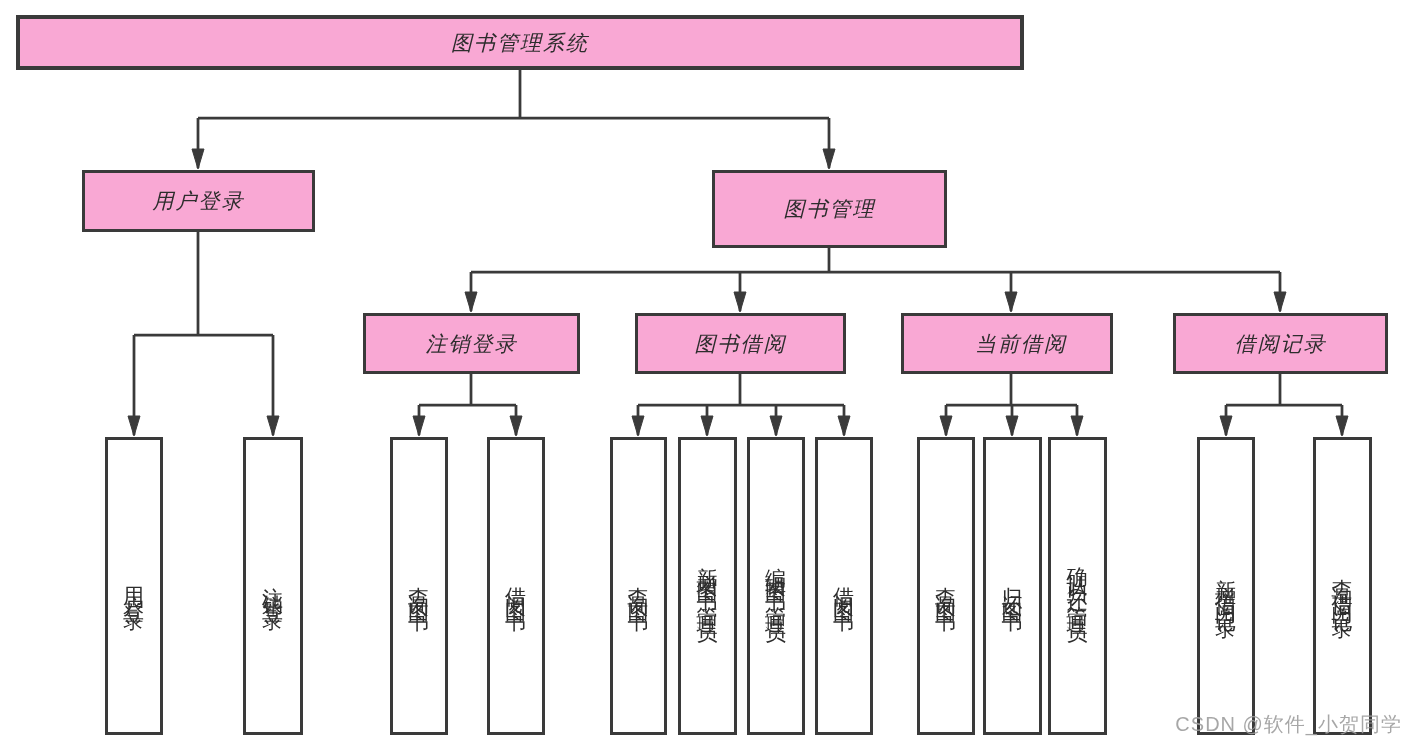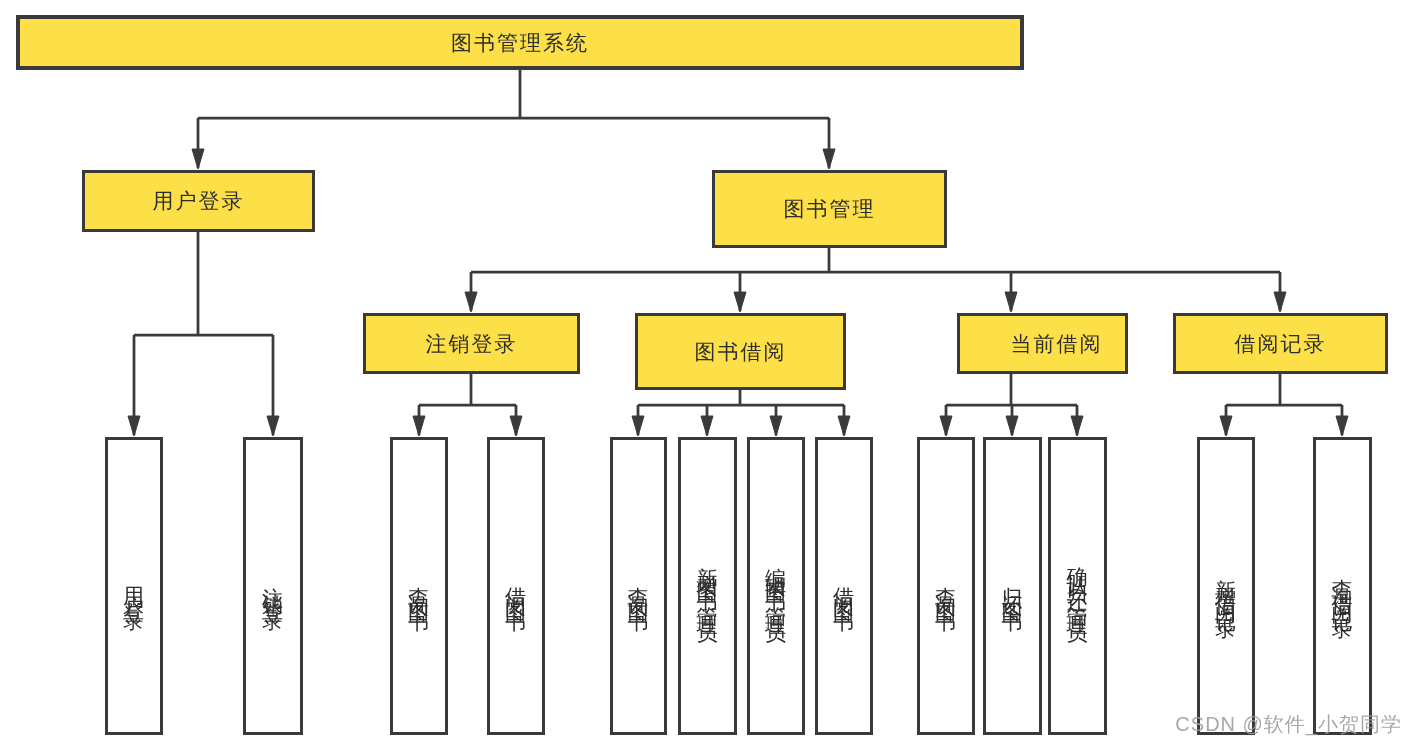--- a/index.html
+++ b/index.html
@@ -13,27 +13,28 @@
   }
   .connectors {
     position: absolute;
     left: 0; top: 0;
     pointer-events: none;
   }
   .hnode {
     position: absolute;
     box-sizing: border-box;
     border: 3px solid #3a3a3a;
-    background: #fde047;
+    background: #f9a8d4;
     display: flex;
     align-items: center;
     justify-content: center;
     font-size: 21px;
     letter-spacing: 2px;
     color: #2d2d2d;
+    font-style: italic;
   }
   .hnode.root { border-width: 4px; }
   .vnode {
     position: absolute;
     box-sizing: border-box;
     border: 3px solid #3a3a3a;
     background: #ffffff;
     display: flex;
     align-items: center;
     justify-content: center;
@@ -112,22 +113,22 @@
       <line x1="1342" y1="405" x2="1342" y2="435" marker-end="url(#arrow)"></line>
     </g>
   </svg>
 
   <div class="hnode root" style="left:16px; top:15px; width:1008px; height:55px;">图书管理系统</div>
 
   <div class="hnode" style="left:82px; top:170px; width:233px; height:62px;">用户登录</div>
   <div class="hnode" style="left:712px; top:170px; width:235px; height:78px;">图书管理</div>
 
   <div class="hnode" style="left:363px; top:313px; width:217px; height:61px;">注销登录</div>
-  <div class="hnode" style="left:635px; top:313px; width:211px; height:77px;">图书借阅</div>
-  <div class="hnode" style="left:957px; top:313px; width:171px; height:61px;padding-left:28px;">当前借阅</div>
+  <div class="hnode" style="left:635px; top:313px; width:211px; height:61px;">图书借阅</div>
+  <div class="hnode" style="left:901px; top:313px; width:212px; height:61px;padding-left:28px;">当前借阅</div>
   <div class="hnode" style="left:1173px; top:313px; width:215px; height:61px;">借阅记录</div>
 
   <div class="vnode" style="left:105px; top:437px; width:58px; height:298px;">
     <span>用户登录</span>
     </div>
   <div class="vnode" style="left:243px; top:437px; width:60px; height:298px;">
     <span>注销登录</span>
     </div>
 
   <div class="vnode" style="left:390px; top:437px; width:58px; height:298px;">

